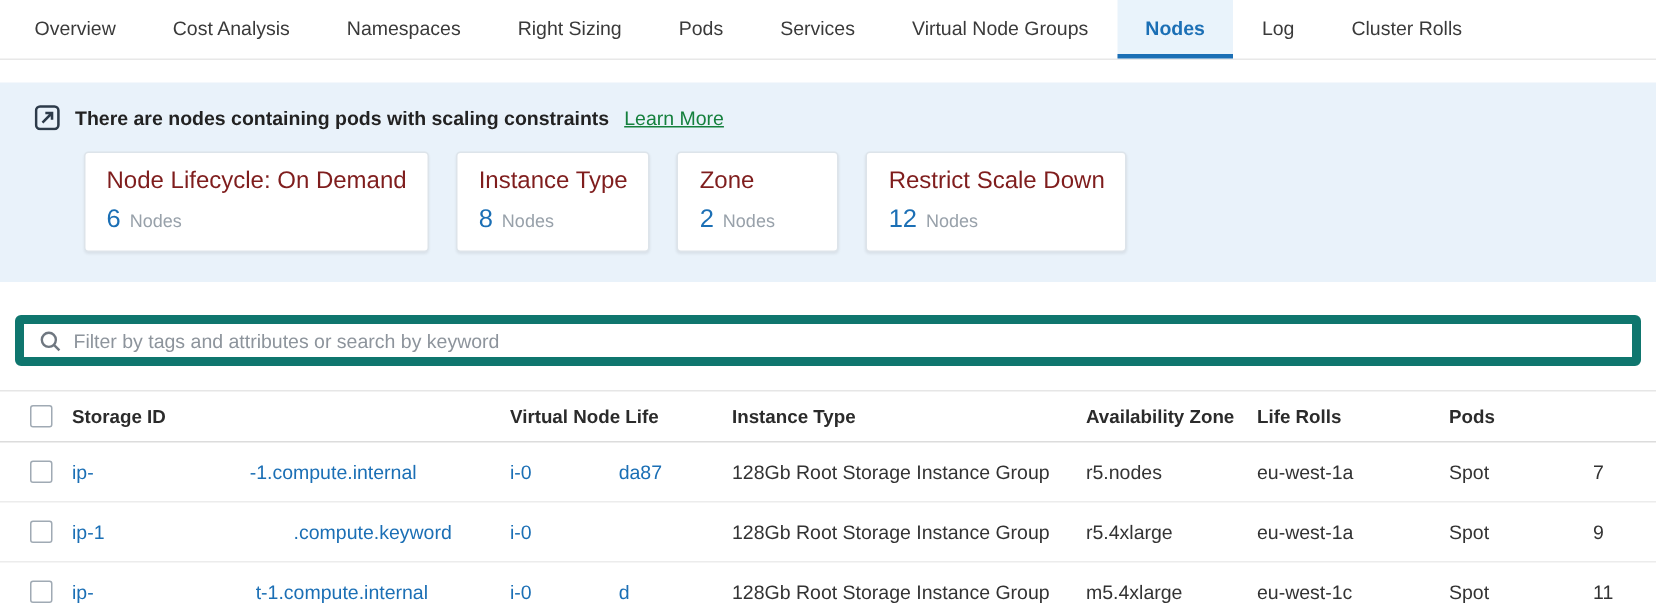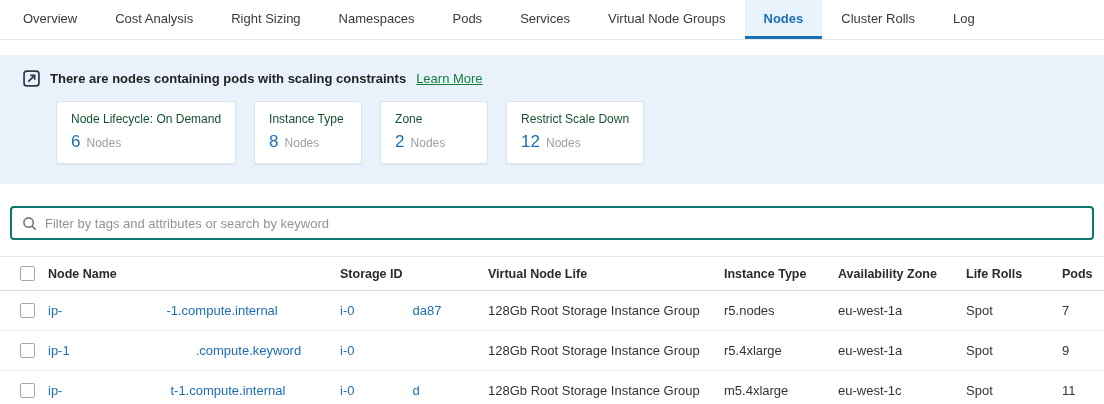--- a/index.html
+++ b/index.html
@@ -13,28 +13,28 @@
   .tab.active { color:#1b6fb5; background:#e9f3fb; border-bottom:3px solid #1b6fb5; font-weight:bold; }
 
   
   .banner { background:#e9f2fa; padding:14px 0 20px 0; margin-top:15px; }
   .banner-row { display:flex; align-items:center; gap:10px; padding-left:22px; }
   .banner-icon { display:inline-flex; width:18px; height:18px; align-items:center; justify-content:center; }
   .banner-text { font-size:13px; font-weight:bold; color:#222; }
   .learn-more { font-size:13px; color:#15803d; text-decoration:underline; cursor:pointer; }
   .cards { display:flex; gap:18px; margin:14px 0 0 56px; }
   .card { background:#fff; border:1px solid #dde4ea; border-radius:3px; box-shadow:0 1px 2px rgba(0,0,0,0.07); padding:10px 14px 11px 14px; min-width:108px; cursor:pointer; }
-  .card-title { font-size:12px; color:#14532d; white-space:nowrap; }
+  .card-title { font-size:16px; color:#7f1d1d; white-space:nowrap; }
   .card-count-row { margin-top:6px; display:flex; align-items:baseline; gap:6px; }
   .card-count { color:#1b6fb5; font-size:17px; }
   .card-unit { color:#98a1aa; font-size:12px; }
 
   
   .search-wrap { margin:22px 10px 0 10px; }
-  .search { display:flex; align-items:center; gap:8px; height:34px; border:2px solid #0f766e; border-radius:4px; background:#fff; padding:0 10px; }
+  .search { display:flex; align-items:center; gap:8px; height:34px; border:6px solid #0f766e; border-radius:4px; background:#fff; padding:0 10px; }
   .search input { border:none; outline:none; flex:1; font-size:13px; font-family:"Liberation Sans", sans-serif; color:#333; background:transparent; }
   .search input::placeholder { color:#8d949c; }
 
   
   .table { margin-top:16px; border-top:1px solid #e6e6e6; }
   .trow { display:grid; grid-template-columns:48px 292px 148px 236px 114px 128px 96px 42px; align-items:center; }
   .thead { height:34px; border-bottom:1px solid #dcdcdc; }
   .thead .th { font-size:12.5px; font-weight:bold; color:#2b2b2b; padding-right:8px; }
   .tbody-row { height:40px; border-bottom:1px solid #ececec; }
   .cell { font-size:13px; color:#333; padding-right:8px; white-space:nowrap; overflow:hidden; }
@@ -44,28 +44,28 @@
   .gap { display:inline-block; }
 </style>
 </head>
 <body>
 
 <div class="page">
 
   <nav class="tabbar">
     <div class="tab">Overview</div>
     <div class="tab">Cost Analysis</div>
+    <div class="tab">Namespaces</div>
     <div class="tab">Right Sizing</div>
-    <div class="tab">Namespaces</div>
     <div class="tab">Pods</div>
     <div class="tab">Services</div>
     <div class="tab">Virtual Node Groups</div>
     <div class="tab active">Nodes</div>
+    <div class="tab">Log</div>
     <div class="tab">Cluster Rolls</div>
-    <div class="tab">Log</div>
   </nav>
 
   <section class="banner">
     <div class="banner-row">
       <span class="banner-icon">
         <svg width="17" height="17" viewBox="0 0 16 16" aria-hidden="true">
           <rect x="1" y="1" width="14" height="14" rx="2.5" fill="none" stroke="#2d3b4a" stroke-width="1.6"></rect>
           <path d="M5 11 L10.5 5.5 M6.8 5 H11 V9.2" fill="none" stroke="#2d3b4a" stroke-width="1.6"></path>
         </svg>
       </span>
@@ -114,21 +114,20 @@
       </span>
       <input type="text" placeholder="Filter by tags and attributes or search by keyword" style="">
     </div>
   </div>
 
   <div class="table">
     <div class="trow thead">
       <div class="cb-cell">
         <div class="checkbox"></div>
       </div>
-      <div class="th">Node Name</div>
       <div class="th">Storage ID</div>
       <div class="th">Virtual Node Life</div>
       <div class="th">Instance Type</div>
       <div class="th">Availability Zone</div>
       <div class="th">Life Rolls</div>
       <div class="th">Pods</div>
     </div>
 
     <div class="trow tbody-row">
       <div class="cb-cell">

